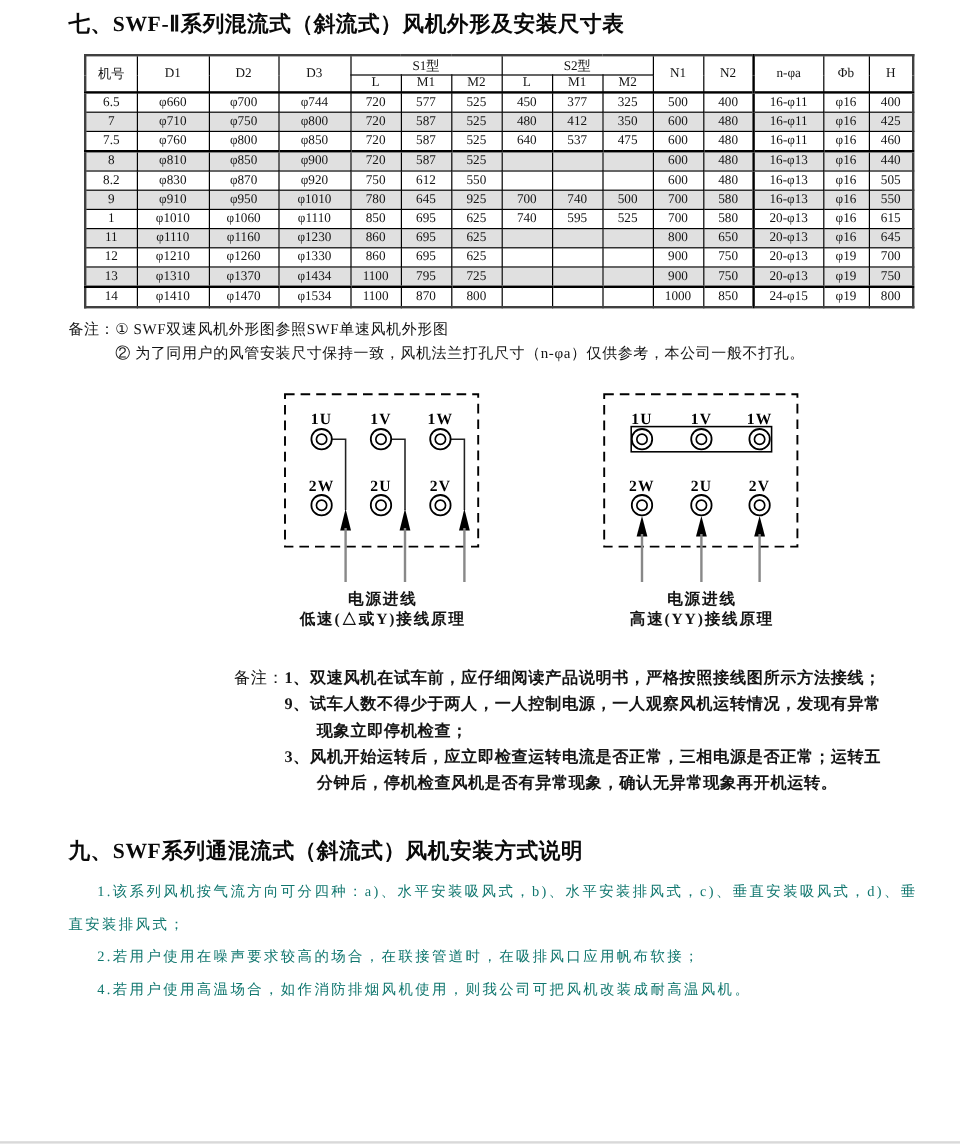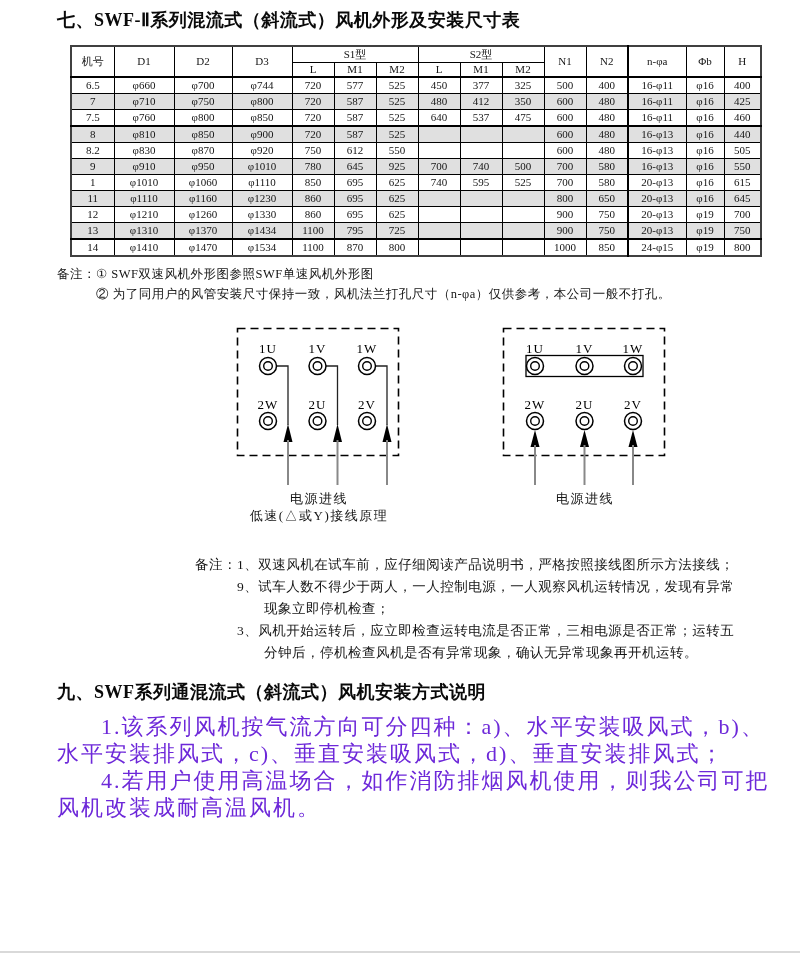--- a/index.html
+++ b/index.html
@@ -9,21 +9,21 @@
     font-family:"Liberation Serif", serif; color:#141414;
   }
   .page { padding:8px 30px 0 57px; }
 
   
   .sec-title {
     font-size:18px; font-weight:bold; letter-spacing:0.5px;
     color:#0a0a0a; line-height:24px;
   }
   #sec8-title { margin-top:22px; }
-  #sec9-title { margin-top:16px; }
+  #sec9-title { margin-top:33px; }
 
   
   table.dim {
     border-collapse:collapse; table-layout:fixed; width:690px;
     margin-top:13px; border:2px solid #404040;margin-left:13px;
   }
   .dim th, .dim td {
     border:1px solid #000; font-size:11px; font-weight:normal;
     text-align:center; vertical-align:middle; padding:0; overflow:hidden;
     white-space:nowrap;
@@ -42,36 +42,36 @@
   .notes1 {
     display:flex; margin-top:7px; font-size:12.5px; line-height:20px;
     letter-spacing:0.5px;
   }
   .notes1 .label { white-space:nowrap; }
   .notes2 {
     display:flex; margin-left:138px; margin-top:28px; width:600px;
     font-size:13.5px; line-height:22px; letter-spacing:0.5px;
   }
   .notes2 .label { white-space:nowrap; }
-  .notes2 .items { width:505px; }
+  .notes2 .items { width:505px;font-weight:bold; }
   .notes2 .item { padding-left:27px; text-indent:-27px; }
 
   
   .diagrams { position:relative; height:202px; margin-top:20px; }
-  .diagram { position:absolute; top:0; width:220px; text-align:center; }
+  .diagram { position:absolute; top:0; width:220px; text-align:center;font-weight:bold; }
   .diagram.left  { left:152px; }
   .diagram.right { left:418px; }
   .diagram svg { display:block; }
   .caption { font-size:13px; line-height:17px; letter-spacing:1.5px; margin-top:4px; }
 
   
   .body-text { margin-top:9px; width:713px; }
   .body-text p {
-    font-size:22px; line-height:27px; letter-spacing:2px;
-    text-indent:2em; color:#6d28d9;
+    font-size:12px; line-height:27px; letter-spacing:2px;
+    text-indent:2em; color:#0f766e;
   }
 
   
   .scan-edge-bottom {
     position:absolute; left:0; bottom:3px; width:100%; height:2px;
     background:#d9d9d9;
   }
 </style>
 </head>
 <body>
@@ -393,35 +393,37 @@
 
         <text x="60" y="29" text-anchor="middle" font-size="13" letter-spacing="1" fill="#000">1U</text>
         <text x="109.5" y="29" text-anchor="middle" font-size="13" letter-spacing="1" fill="#000">1V</text>
         <text x="158" y="29" text-anchor="middle" font-size="13" letter-spacing="1" fill="#000">1W</text>
         <text x="60" y="85" text-anchor="middle" font-size="13" letter-spacing="1" fill="#000">2W</text>
         <text x="109.5" y="85" text-anchor="middle" font-size="13" letter-spacing="1" fill="#000">2U</text>
         <text x="158" y="85" text-anchor="middle" font-size="13" letter-spacing="1" fill="#000">2V</text>
       </svg>
       <div class="caption">
         <div>电源进线</div>
+        <div>高速(YY)接线原理</div>
       </div>
     </div>
   </div>
 
   <div class="notes2">
     <span class="label">备注：</span>
     <div class="items">
       <div class="item">1、双速风机在试车前，应仔细阅读产品说明书，严格按照接线图所示方法接线；</div>
       <div class="item">9、试车人数不得少于两人，一人控制电源，一人观察风机运转情况，发现有异常现象立即停机检查；</div>
       <div class="item">3、风机开始运转后，应立即检查运转电流是否正常，三相电源是否正常；运转五分钟后，停机检查风机是否有异常现象，确认无异常现象再开机运转。</div>
     </div>
   </div>
 
   <h2 class="sec-title" id="sec9-title">九、SWF系列通混流式（斜流式）风机安装方式说明</h2>
 
   <div class="body-text">
     <p>1.该系列风机按气流方向可分四种：a)、水平安装吸风式，b)、水平安装排风式，c)、垂直安装吸风式，d)、垂直安装排风式；</p>
+    <p>2.若用户使用在噪声要求较高的场合，在联接管道时，在吸排风口应用帆布软接；</p>
     <p>4.若用户使用高温场合，如作消防排烟风机使用，则我公司可把风机改装成耐高温风机。</p>
   </div>
 
 </div>
 
 <div class="scan-edge-bottom"></div>
 
 </body></html>

